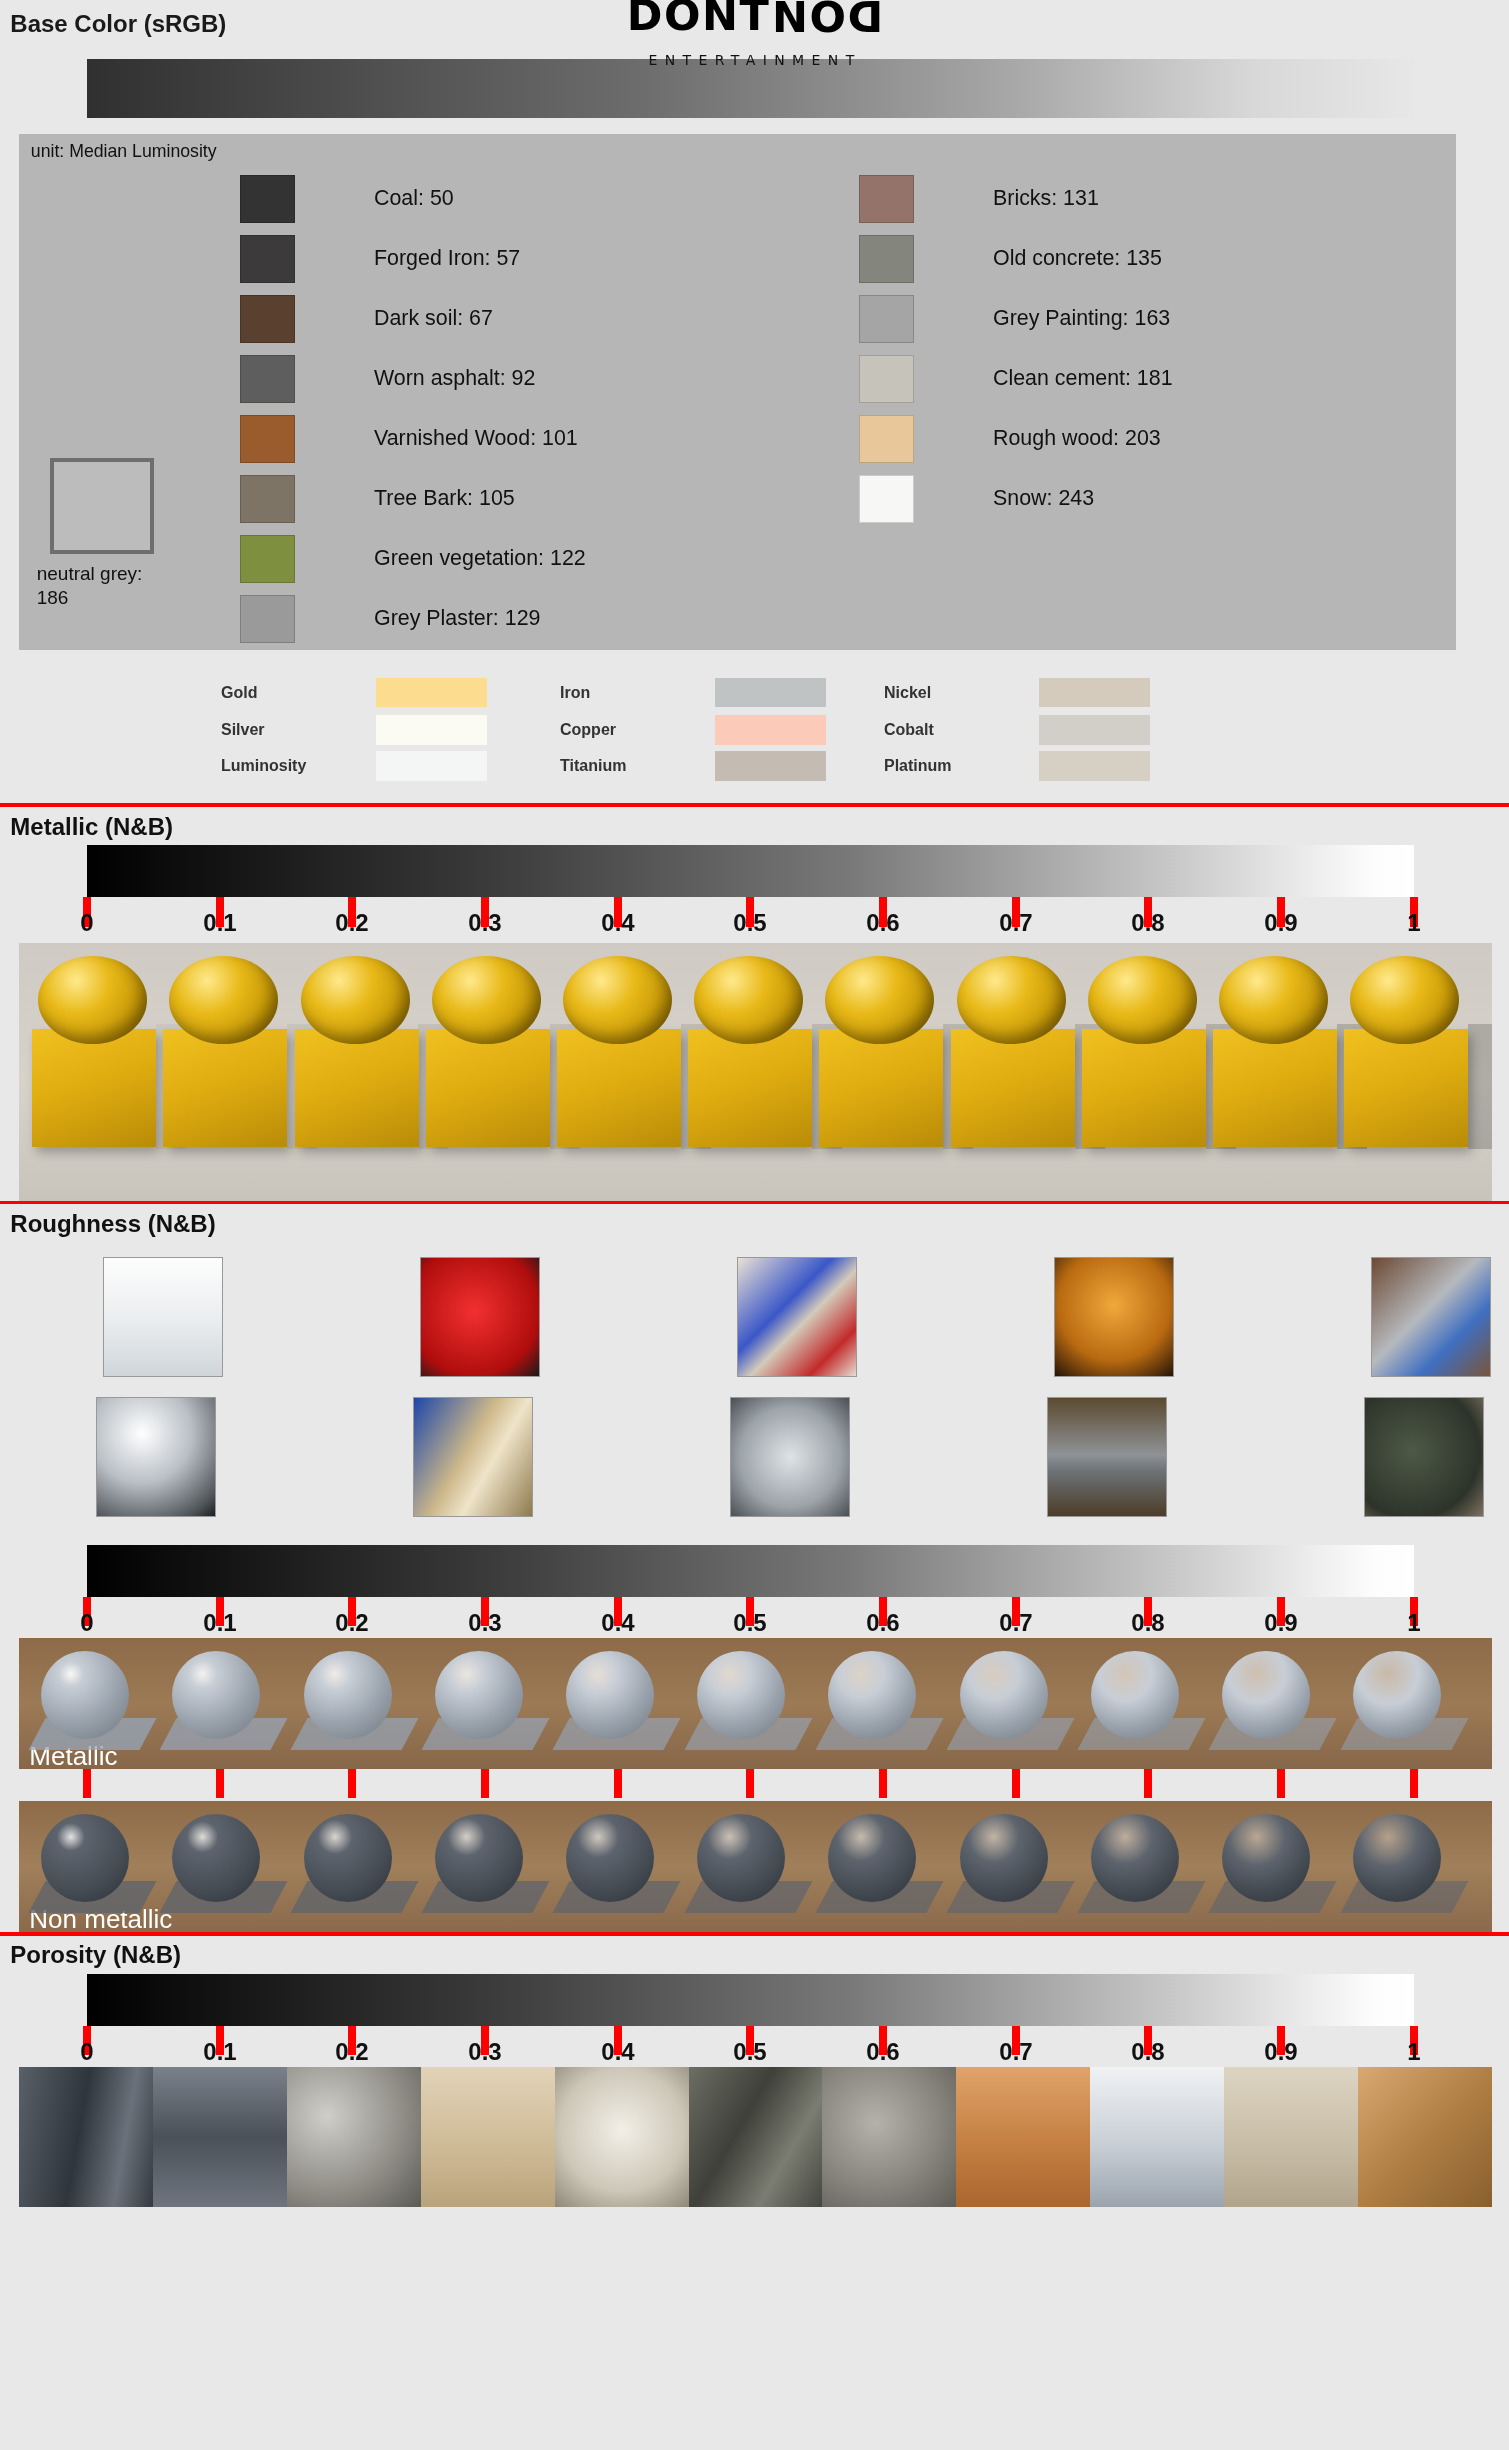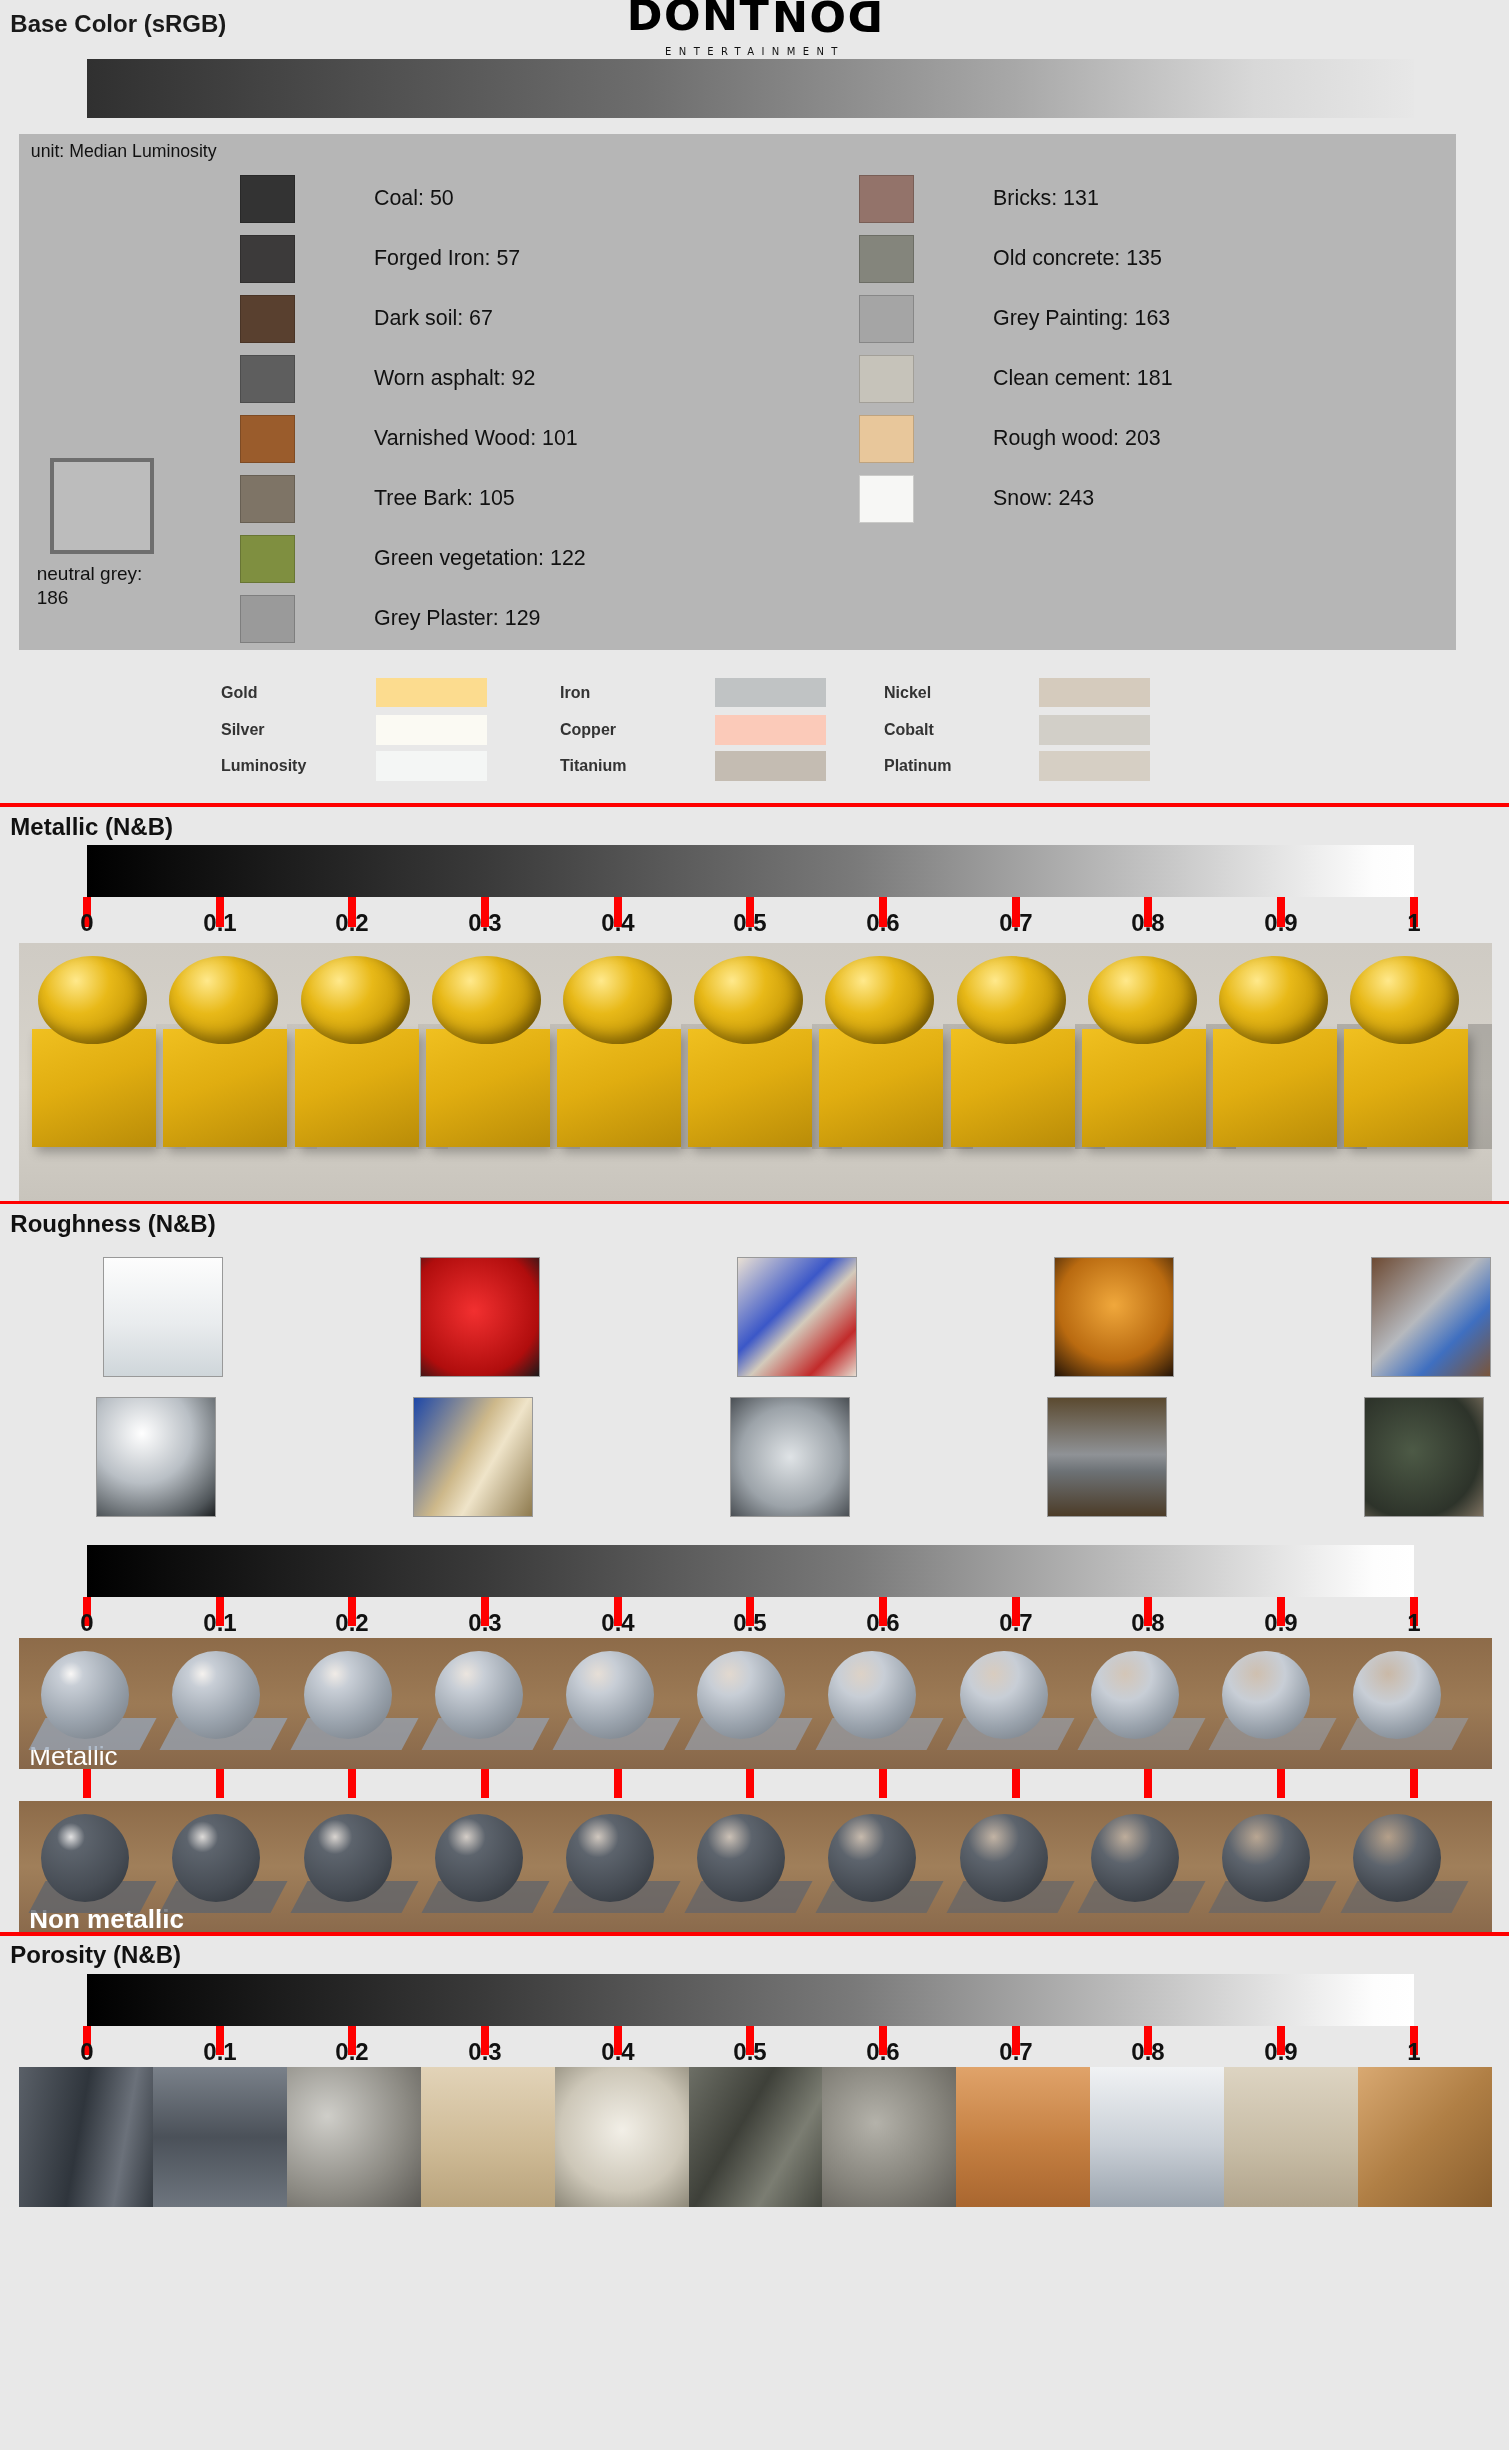--- a/index.html
+++ b/index.html
@@ -8,21 +8,21 @@
     font-family:"Liberation Sans", sans-serif;
     color:#1a1a1a;
     -webkit-font-smoothing:antialiased;
   }
   .page{position:relative;width:1510px;min-height:2450px;background:#e8e8e8;overflow:hidden;}
 
   
   .logo{position:absolute;top:-4.4px;left:50%;transform:translateX(-50%);width:265px;text-align:center;}
   .logo-main{font-size:43px;font-weight:bold;letter-spacing:1.5px;line-height:0.9;color:#000;font-family:"DejaVu Sans", sans-serif;}
   .logo-main .flip{display:inline-block;transform:scaleX(-1) scaleY(-1);}
-  .logo-sub{font-size:10px;letter-spacing:7.4px;color:#111;margin-top:12px;font-family:"DejaVu Sans", sans-serif;}
+  .logo-sub{font-size:14px;letter-spacing:7.4px;color:#111;margin-top:18px;font-family:"DejaVu Sans", sans-serif;}
 
   
   .sec-rule{height:3.7px;background:#f00;width:100%;}
   .sec-title{font-size:24px;font-weight:bold;padding:5.9px 10.3px 4.4px 10.3px;color:#111;}
 
   h1.base-title{font-size:24px;font-weight:bold;margin:0;padding:10.3px 10.3px 0 10.3px;}
 
   
   .bc-grad{
     margin:20.6px 0 0 87px;width:1327px;height:59px;
@@ -345,21 +345,21 @@
       <div class="tick" style="left: 265px; background: rgb(255, 0, 0);"></div>
       <div class="tick" style="left: 398px; background: rgb(255, 0, 0);"></div>
       <div class="tick" style="left: 531px; background: rgb(255, 0, 0);"></div>
       <div class="tick" style="left: 663px; background: rgb(255, 0, 0);"></div>
       <div class="tick" style="left: 796px; background: rgb(255, 0, 0);"></div>
       <div class="tick" style="left: 929px; background: rgb(255, 0, 0);"></div>
       <div class="tick" style="left: 1061px; background: rgb(255, 0, 0);"></div>
       <div class="tick" style="left: 1194px; background: rgb(255, 0, 0);"></div>
       <div class="tick" style="left: 1327px; background: rgb(255, 0, 0);"></div>
     </div>
-  <div class="rstrip" id="rstrip-nonmetal" style="background:linear-gradient(#8d6b49,#a07f5a 50%,#8a6a4c 100%);font-weight:bold;">
+  <div class="rstrip" id="rstrip-nonmetal" style="background:linear-gradient(#8d6b49,#a07f5a 50%,#8a6a4c 100%);">
     <div class="strip-label">Non metallic</div>
   <div class="rplate" style="left: 17.7px; background: rgba(95, 100, 108, 0.8);"></div>
       <div class="rsphere" style="left: 22px; background: radial-gradient(circle at 34% 26%, rgba(235, 238, 242, 0.9) 0%, rgb(93, 100, 109) 16%, rgb(70, 76, 84) 62%, rgb(43, 48, 54) 100%);"></div>
       <div class="rplate" style="left: 149px; background: rgba(95, 100, 108, 0.78);"></div>
       <div class="rsphere" style="left: 153px; background: radial-gradient(circle at 34.6% 26%, rgba(235, 238, 242, 0.843) 0%, rgb(93, 100, 109) 18%, rgb(70, 76, 84) 62%, rgb(43, 48, 54) 100%);"></div>
       <div class="rplate" style="left: 280px; background: rgba(95, 100, 108, 0.76);"></div>
       <div class="rsphere" style="left: 285px; background: radial-gradient(circle at 35.2% 26%, rgba(235, 238, 242, 0.79) 0%, rgb(93, 100, 109) 20%, rgb(70, 76, 84) 62%, rgb(43, 48, 54) 100%);"></div>
       <div class="rplate" style="left: 411px; background: rgba(95, 100, 108, 0.74);"></div>
       <div class="rsphere" style="left: 416px; background: radial-gradient(circle at 35.8% 26%, rgba(235, 238, 242, 0.733) 0%, rgb(93, 100, 109) 22%, rgb(70, 76, 84) 62%, rgb(43, 48, 54) 100%);"></div>
       <div class="rplate" style="left: 542px; background: rgba(95, 100, 108, 0.72);"></div>

